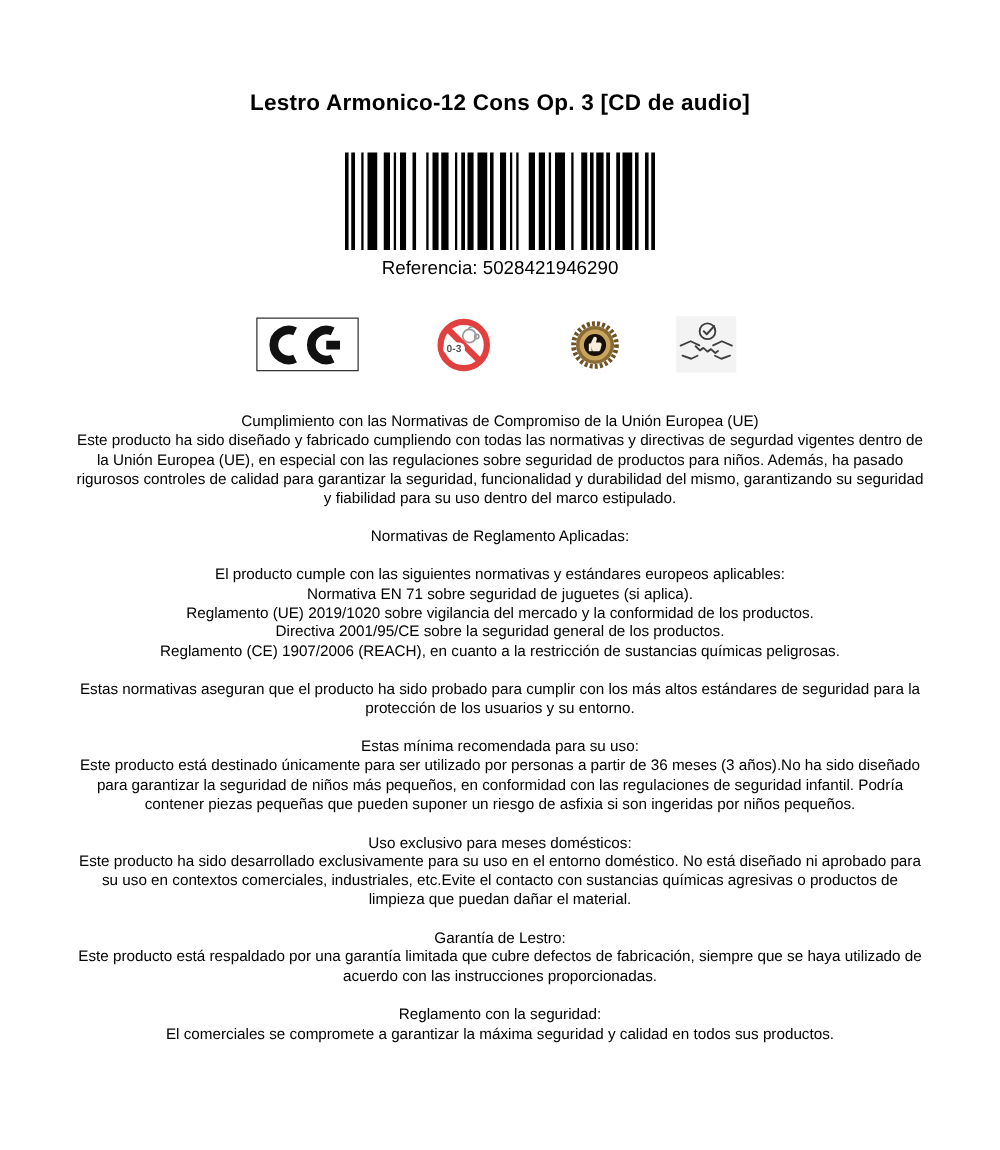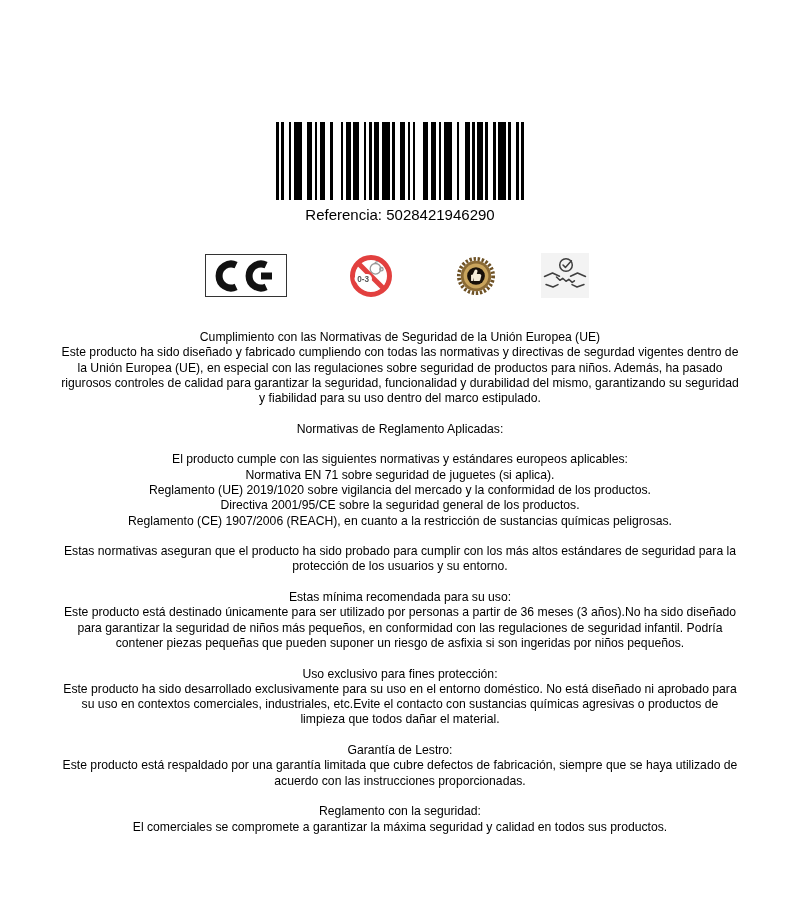--- a/index.html
+++ b/index.html
@@ -50,20 +50,21 @@
   .red-stroke { stroke:#e2403f; fill:none; }
   .gray-sketch { stroke:#9a9a9a; stroke-width:1.3; fill:none; }
   .hs { stroke:#3f3f3f; stroke-width:1.5; fill:none; stroke-linecap:round; stroke-linejoin:round; }
   .age-text { font-family:"Liberation Sans", sans-serif; font-weight:bold; fill:#555; }
 </style>
 </head>
 <body>
 
 <div class="page">
 
+  <h1 class="title">Lestro Armonico-12 Cons Op. 3 [CD de audio]</h1>
 
   <div class="barcode">
       <div class="bar" style="flex-grow: 1;"></div>
       <div class="space" style="flex-grow: 1;"></div>
       <div class="bar" style="flex-grow: 1;"></div>
       <div class="space" style="flex-grow: 2;"></div>
       <div class="bar" style="flex-grow: 1;"></div>
       <div class="space" style="flex-grow: 1;"></div>
       <div class="bar" style="flex-grow: 3;"></div>
       <div class="space" style="flex-grow: 2;"></div>
@@ -171,21 +172,21 @@
         <path class="hs" d="M 4 30.5 L 11 33 L 16 30.6"></path>
         <path class="hs" d="M 42 30.5 L 35 33 L 30 30.6"></path>
         <path class="hs" d="M 14.5 23 l 3.4 3.3 l 2.8 -2 l 3.3 3 l 2.8 -2 l 3.4 3.1 l 2.2 -1.6"></path>
       </svg>
     </div>
 
   </div>
 
   <div class="content">
     <div class="block">
-      <div class="heading">Cumplimiento con las Normativas de Seguridad de la Unión Europea (UE)</div>
+      <div class="heading">Cumplimiento con las Normativas de Compromiso de la Unión Europea (UE)</div>
       <div class="bodytext">Este producto ha sido diseñado y fabricado cumpliendo con todas las normativas y directivas de segurdad vigentes dentro de la Unión Europea (UE), en especial con las regulaciones sobre seguridad de productos para niños. Además, ha pasado rigurosos controles de calidad para garantizar la seguridad, funcionalidad y durabilidad del mismo, garantizando su seguridad y fiabilidad para su uso dentro del marco estipulado.</div>
     </div>
     <div class="block">
       <div class="heading">Normativas de Reglamento Aplicadas:</div>
       <div class="bodytext"></div>
     </div>
     <div class="block">
       <div class="heading"></div>
       <div class="bodytext">El producto cumple con las siguientes normativas y estándares europeos aplicables:
 Normativa EN 71 sobre seguridad de juguetes (si aplica).
@@ -195,22 +196,22 @@
     </div>
     <div class="block">
       <div class="heading"></div>
       <div class="bodytext">Estas normativas aseguran que el producto ha sido probado para cumplir con los más altos estándares de seguridad para la protección de los usuarios y su entorno.</div>
     </div>
     <div class="block">
       <div class="heading">Estas mínima recomendada para su uso:</div>
       <div class="bodytext">Este producto está destinado únicamente para ser utilizado por personas a partir de 36 meses (3 años).No ha sido diseñado para garantizar la seguridad de niños más pequeños, en conformidad con las regulaciones de seguridad infantil. Podría contener piezas pequeñas que pueden suponer un riesgo de asfixia si son ingeridas por niños pequeños.</div>
     </div>
     <div class="block">
-      <div class="heading">Uso exclusivo para fines protección:</div>
-      <div class="bodytext">Este producto ha sido desarrollado exclusivamente para su uso en el entorno doméstico. No está diseñado ni aprobado para su uso en contextos comerciales, industriales, etc.Evite el contacto con sustancias químicas agresivas o productos de limpieza que todos dañar el material.</div>
+      <div class="heading">Uso exclusivo para meses domésticos:</div>
+      <div class="bodytext">Este producto ha sido desarrollado exclusivamente para su uso en el entorno doméstico. No está diseñado ni aprobado para su uso en contextos comerciales, industriales, etc.Evite el contacto con sustancias químicas agresivas o productos de limpieza que puedan dañar el material.</div>
     </div>
     <div class="block">
       <div class="heading">Garantía de Lestro:</div>
       <div class="bodytext">Este producto está respaldado por una garantía limitada que cubre defectos de fabricación, siempre que se haya utilizado de acuerdo con las instrucciones proporcionadas.</div>
     </div>
     <div class="block">
       <div class="heading">Reglamento con la seguridad:</div>
       <div class="bodytext">El comerciales se compromete a garantizar la máxima seguridad y calidad en todos sus productos.</div>
     </div>
   </div>

